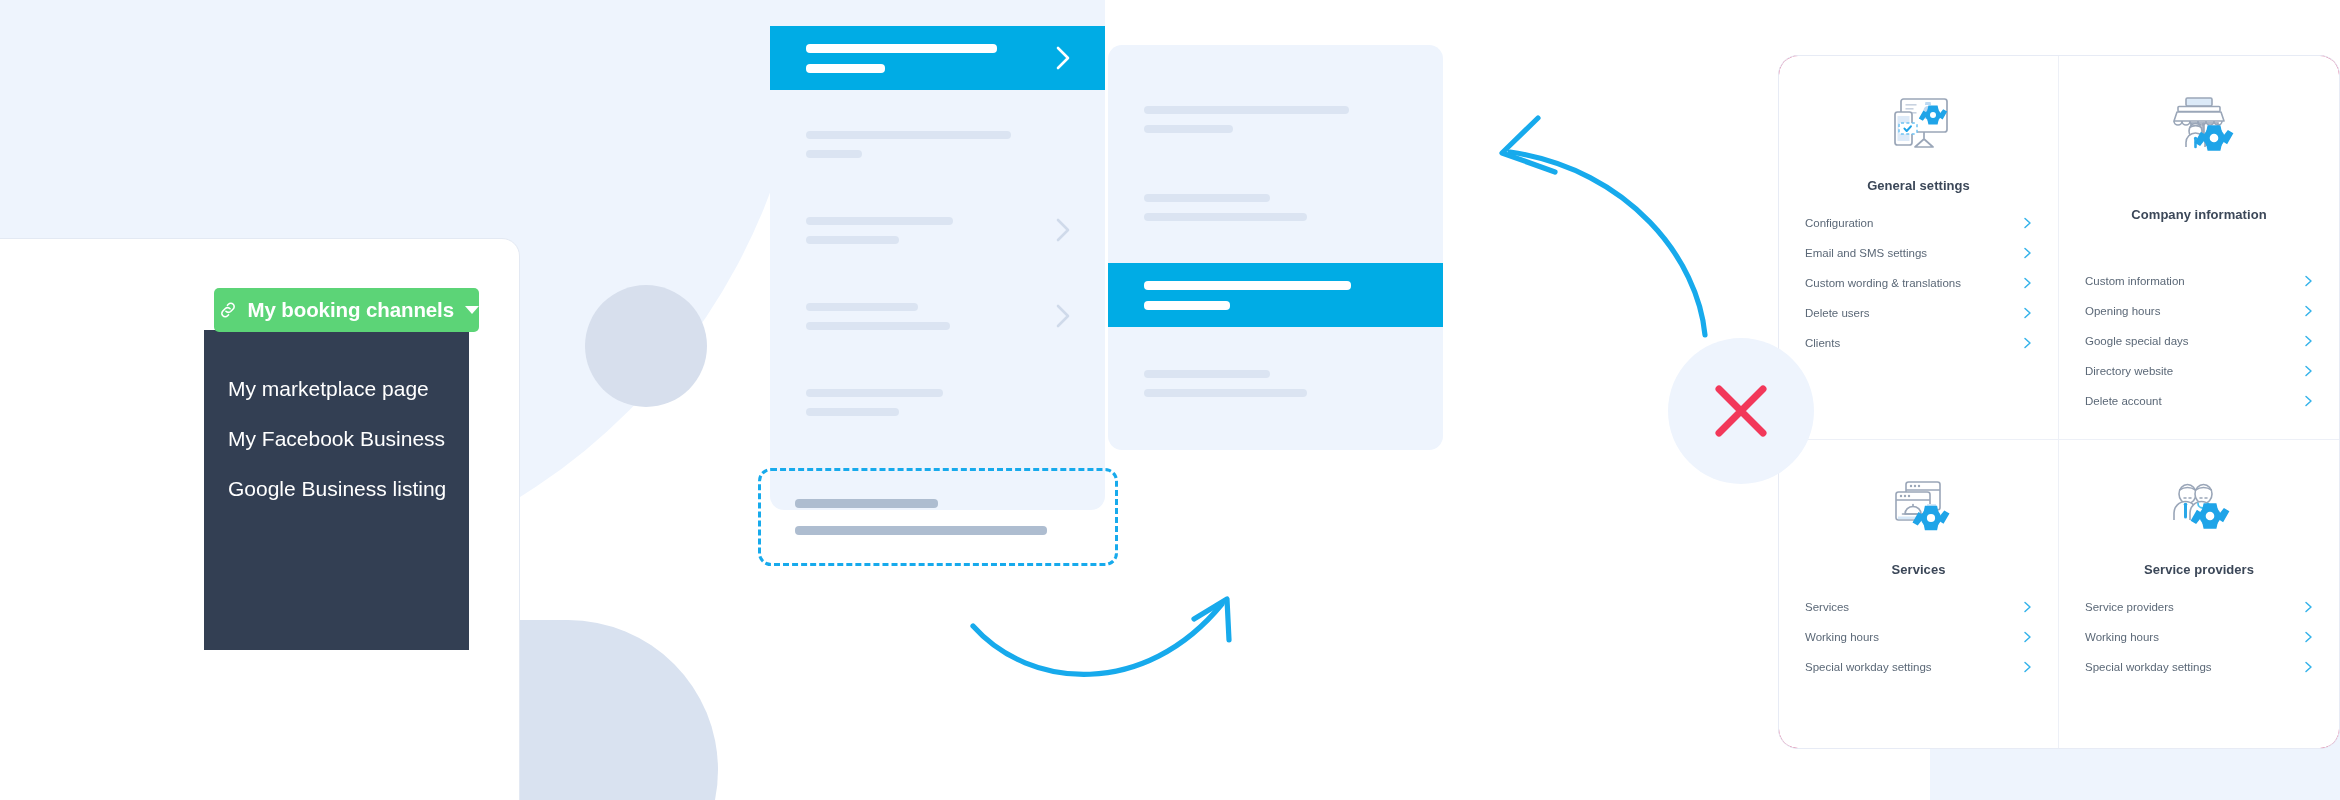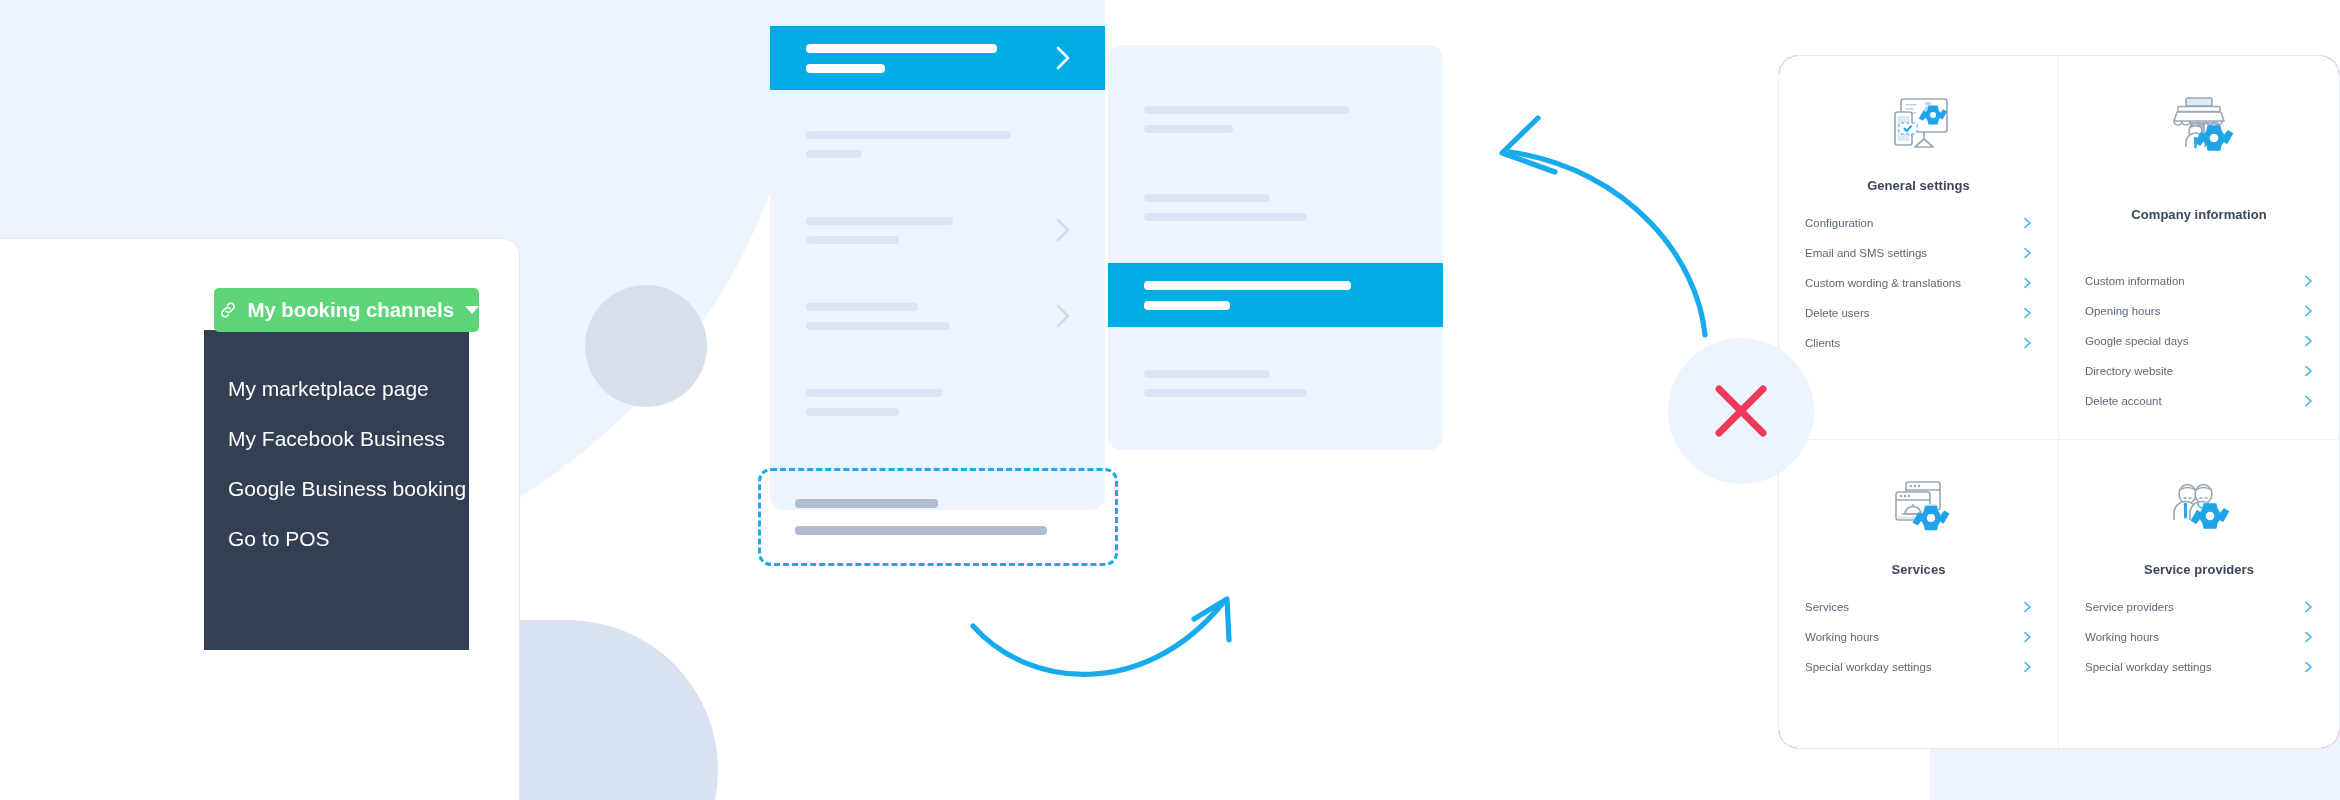--- a/index.html
+++ b/index.html
@@ -265,22 +265,21 @@
       <path d="M9.5 13.5a4 4 0 0 0 5.7.3l3-3a4 4 0 0 0-5.7-5.7l-1.2 1.2"></path>
       <path d="M14.5 10.5a4 4 0 0 0-5.7-.3l-3 3a4 4 0 0 0 5.7 5.7l1.2-1.2"></path>
     </svg>
     <span class="btn-text">My booking channels</span>
     <span class="caret-down"></span>
   </div>
 
   <div class="dropdown-menu">
     <a class="menu-item">My marketplace page</a>
     <a class="menu-item">My Facebook Business</a>
-    <a class="menu-item">Google Business booking</a>
-    <a class="menu-item">Go to POS</a>
+    <a class="menu-item">Google Business listing</a>
   </div>
 
   <div class="skel-card-a" id="skelA">
       <div class="skel-row" style="top: 0px; height: 64px;"></div>
       <div class="skel-row hl" style="top: 86px; height: 64px;">
         <div class="lines">
           <div class="bar" style="width: 82%;"></div>
           <div class="bar" style="width: 34%;"></div>
         </div>
         <svg class="chev" viewBox="0 0 20 28">

